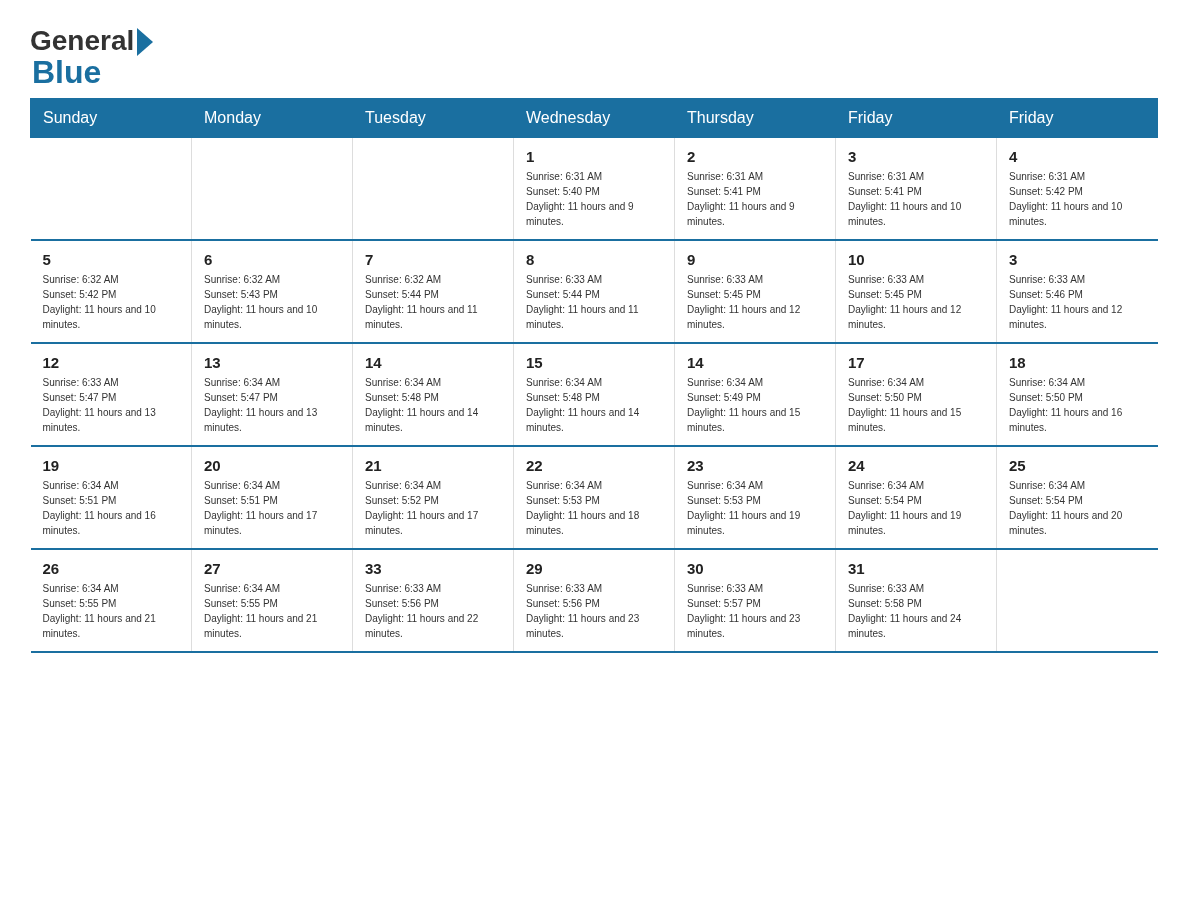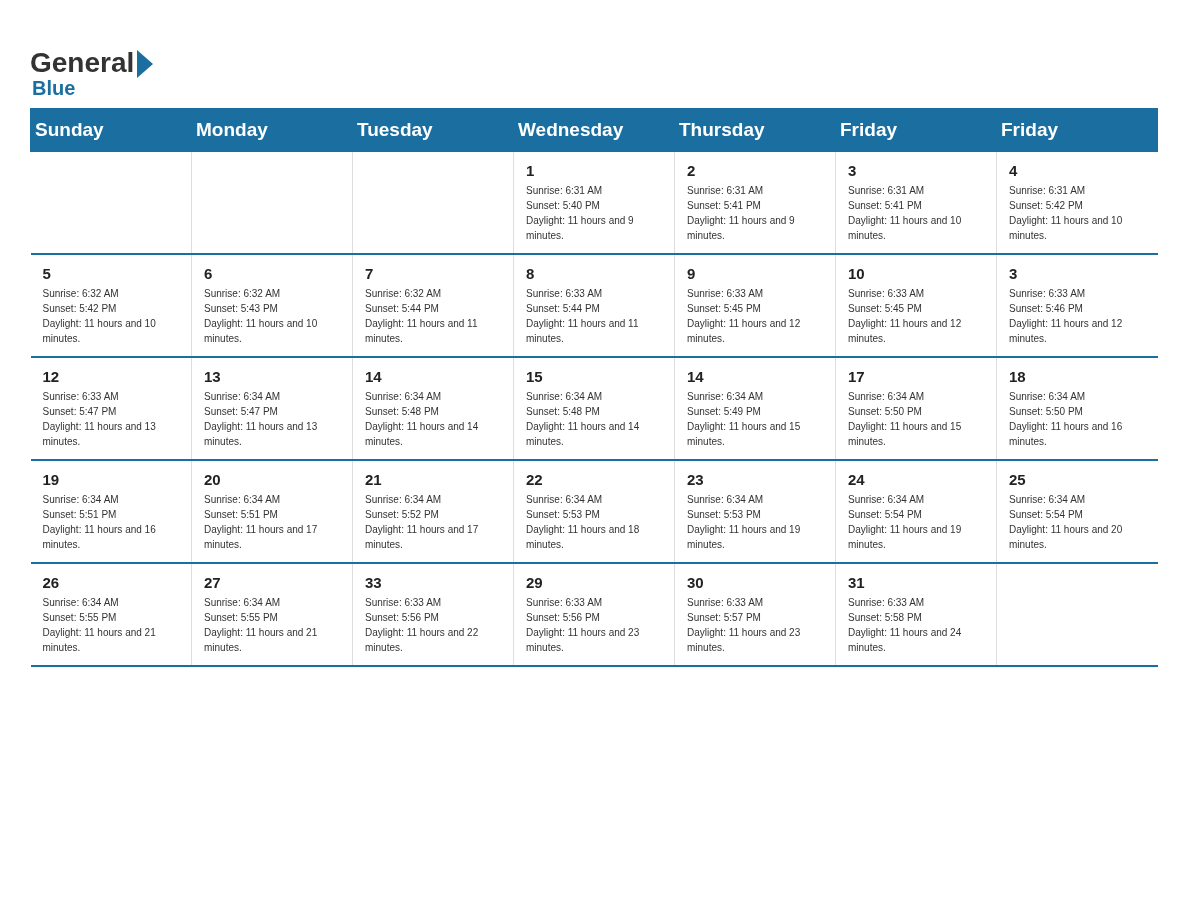--- a/index.html
+++ b/index.html
@@ -12,21 +12,21 @@
     }
     .header {
       display: flex;
       justify-content: space-between;
       align-items: flex-start;
       margin-bottom: 10px;
     }
     .logo {
       display: flex;
       align-items: center;
-      margin-top: 28px;
+      margin-top: 6px;
     }
     .title-section {
       text-align: right;
     }
     .calendar-title {
       font-size: 52px;
       font-weight: bold;
       color: #222;
       line-height: 1.1;
     }
@@ -38,23 +38,23 @@
     .calendar-table {
       width: 100%;
       border-collapse: collapse;
       margin-top: 8px;
     }
     .calendar-table thead tr {
       background-color: #1a6fa0;
     }
     .calendar-table thead th {
       color: #fff;
-      font-size: 19px;
-      font-weight: 700;
-      padding: 10px 4px;
+      font-size: 16px;
+      font-weight: 400;
+      padding: 10px 12px;
       text-align: left;
       border: 1px solid #1a6fa0;
     }
     .calendar-table tbody tr {
       border-bottom: 2px solid #1a6fa0;
     }
     .calendar-table tbody td {
       vertical-align: top;
       padding: 10px 12px;
       border-right: 1px solid #ddd;
@@ -85,21 +85,21 @@
 </head>
 <body>
 
 <div class="header">
   <div class="logo">
       <div style="display: flex; flex-direction: column; line-height: 1;">
     <div style="display:flex; align-items:center;">
       <span style="font-size:28px; font-weight:bold; color:#333;">General</span>
       <div style="width:0; height:0; border-left:16px solid #1a6fa0; border-top:14px solid transparent; border-bottom:14px solid transparent; margin-left:3px; margin-top:2px;"></div>
     </div>
-    <span style="font-size:20px; font-weight:bold; color:#1a6fa0; margin-left:2px;">Blue</span>
+    <span style="font-size:32px; font-weight:bold; color:#1a6fa0; margin-left:2px;">Blue</span>
   </div>
     </div>
   <div class="title-section">
     <div class="calendar-title"></div>
     <div class="location-subtitle"></div>
   </div>
 </div>
 
 <table class="calendar-table">
   <thead>

